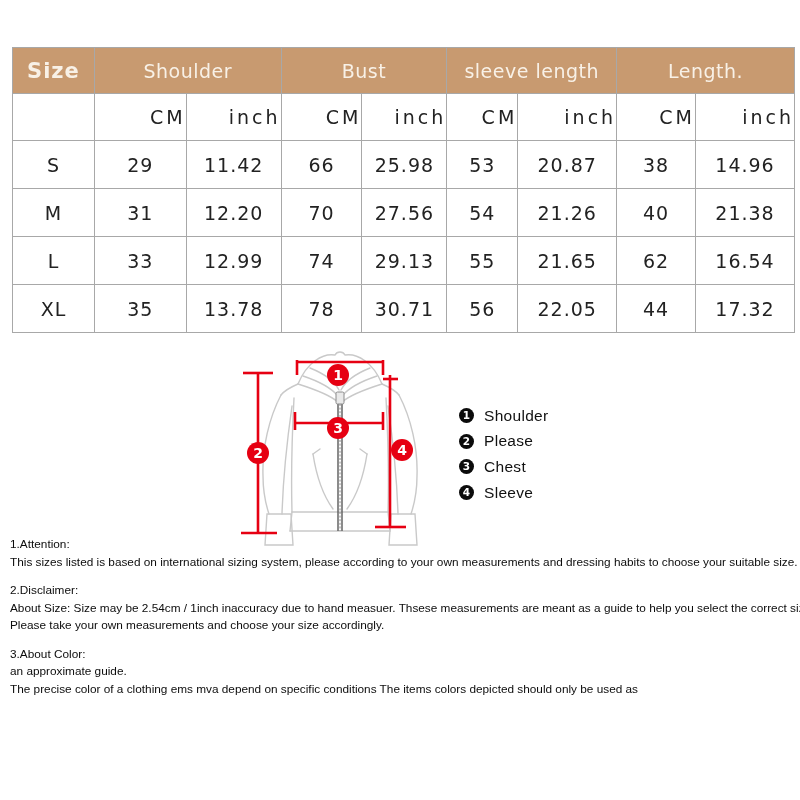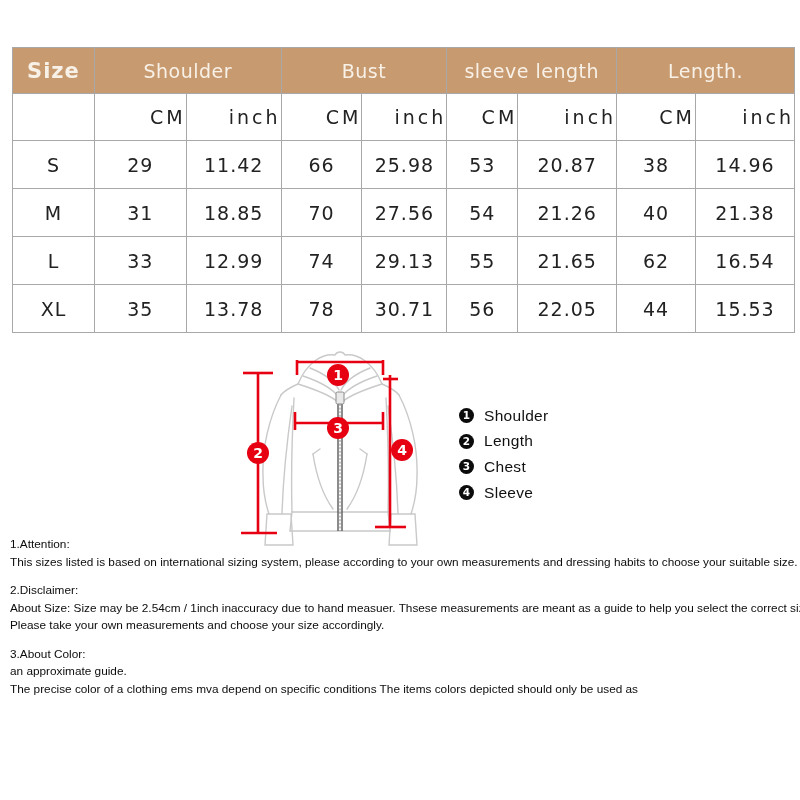--- a/index.html
+++ b/index.html
@@ -91,21 +91,21 @@
         <td>66</td>
         <td>25.98</td>
         <td>53</td>
         <td>20.87</td>
         <td>38</td>
         <td>14.96</td>
       </tr>
       <tr>
         <td class="size-cell">M</td>
         <td>31</td>
-        <td>18.85</td>
+        <td>12.20</td>
         <td>70</td>
         <td>27.56</td>
         <td>54</td>
         <td>21.26</td>
         <td>40</td>
         <td>21.38</td>
       </tr>
       <tr>
         <td class="size-cell">L</td>
         <td>33</td>
@@ -119,21 +119,21 @@
       </tr>
       <tr>
         <td class="size-cell">XL</td>
         <td>35</td>
         <td>13.78</td>
         <td>78</td>
         <td>30.71</td>
         <td>56</td>
         <td>22.05</td>
         <td>44</td>
-        <td>15.53</td>
+        <td>17.32</td>
       </tr>
     </tbody>
   </table>
 
   <svg class="diagram-svg" width="240" height="206" viewBox="0 0 240 206">
 
     <g fill="none" stroke="#c9c9c9" stroke-width="1.4" stroke-linecap="round">
 
       <path d="M 73,38 C 82,16 98,7 110,9 C 112,5 118,5 120,9 C 132,7 148,16 157,38"></path>
       <path d="M 73,38 C 92,44 106,50 113,56"></path>
@@ -218,21 +218,21 @@
     </g>
   </svg>
 
   <div class="legend">
     <div class="legend-item">
       <span class="legend-badge">1</span>
       <span class="legend-label">Shoulder</span>
     </div>
     <div class="legend-item">
       <span class="legend-badge">2</span>
-      <span class="legend-label">Length</span>
+      <span class="legend-label">Please</span>
     </div>
     <div class="legend-item">
       <span class="legend-badge">3</span>
       <span class="legend-label">Chest</span>
     </div>
     <div class="legend-item">
       <span class="legend-badge">4</span>
       <span class="legend-label">Sleeve</span>
     </div>
   </div>

